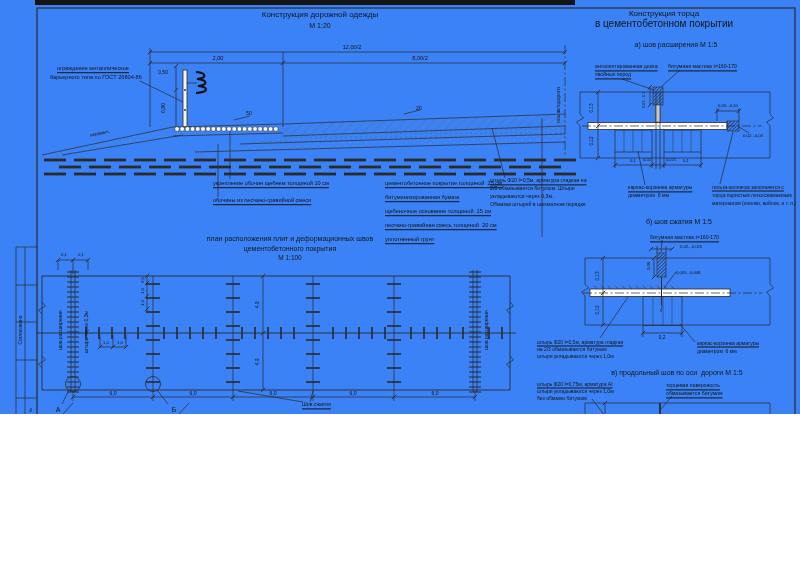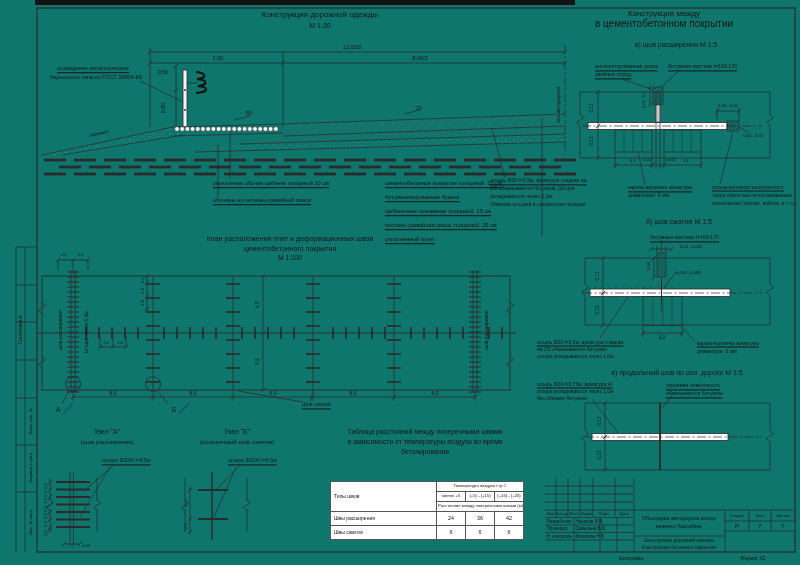--- a/index.html
+++ b/index.html
@@ -1,16 +1,16 @@
 <!DOCTYPE html>
 <html><head>
 <meta charset="utf-8">
 <style>
   html,body{margin:0;padding:0;background:#fff;}
-  #sheet{position:relative;width:800px;height:565px;background:#0f766e;overflow:hidden;
+  #sheet{position:relative;width:800px;height:414px;background:#3b82f6;overflow:hidden;
          font-family:"Liberation Sans",sans-serif;color:#161616;}
   #lw{position:absolute;left:0;top:0;}
   .ann{position:absolute;white-space:pre;line-height:1;transform:translateY(-50%);color:#161616;}
   .ann.c{transform:translate(-50%,-50%);}
   .ann.r{transform:translate(-50%,-50%) rotate(-90deg);}
   .ann.sl{transform:translate(-50%,-50%) rotate(-12deg);}
   .ann.u{text-decoration:underline;text-decoration-thickness:0.5px;text-underline-offset:1.5px;}
   .jt{position:absolute;border-collapse:collapse;table-layout:fixed;background:#fff;}
   .jt td{border:1px solid #555;font-size:4.2px;text-align:center;padding:0 1px;height:9px;
          overflow:hidden;white-space:nowrap;line-height:1;}
@@ -520,21 +520,21 @@
       <line x1="650" y1="285.5" x2="653" y2="289" stroke="#2a2a2a" stroke-width="0.5"></line>
       <line x1="657" y1="285.5" x2="660" y2="289" stroke="#2a2a2a" stroke-width="0.5"></line>
       <line x1="664" y1="285.5" x2="667" y2="289" stroke="#2a2a2a" stroke-width="0.5"></line>
       <line x1="671" y1="285.5" x2="674" y2="289" stroke="#2a2a2a" stroke-width="0.5"></line>
       <circle cx="185" cy="90" r="0.9" fill="#222"></circle>
       <circle cx="185" cy="110" r="0.9" fill="#222"></circle>
     </svg>
 
   <span class="ann c" style="left:320px;top:15px;font-size:8px">Конструкция дорожной одежды</span>
   <span class="ann c" style="left:320px;top:25px;font-size:7px">М 1:20</span>
-  <span class="ann c" style="left:664px;top:14px;font-size:8px">Конструкция между</span>
+  <span class="ann c" style="left:664px;top:14px;font-size:8px">Конструкция торца</span>
   <span class="ann c" style="left:664px;top:24px;font-size:10px">в цементобетонном покрытии</span>
   <span class="ann c" style="left:676px;top:44px;font-size:7px">а) шов расширения М 1:5</span>
   <span class="ann c" style="left:679px;top:221px;font-size:7px">б) шов сжатия М 1:5</span>
   <span class="ann c" style="left:677px;top:372px;font-size:7px">в) продольный шов по оси  дороги М 1:5</span>
   <span class="ann c" style="left:290px;top:238px;font-size:7px">план расположения плит и деформационных швов</span>
   <span class="ann c" style="left:290px;top:248px;font-size:7px">цементобетонного покрытия</span>
   <span class="ann c" style="left:290px;top:258px;font-size:6.5px">М 1:100</span>
   <span class="ann c" style="left:107px;top:432px;font-size:6.8px">Узел "А"</span>
   <span class="ann c" style="left:107px;top:442px;font-size:6.2px">(шов расширения)</span>
   <span class="ann c" style="left:237px;top:432px;font-size:6.8px">Узел "Б"</span>

